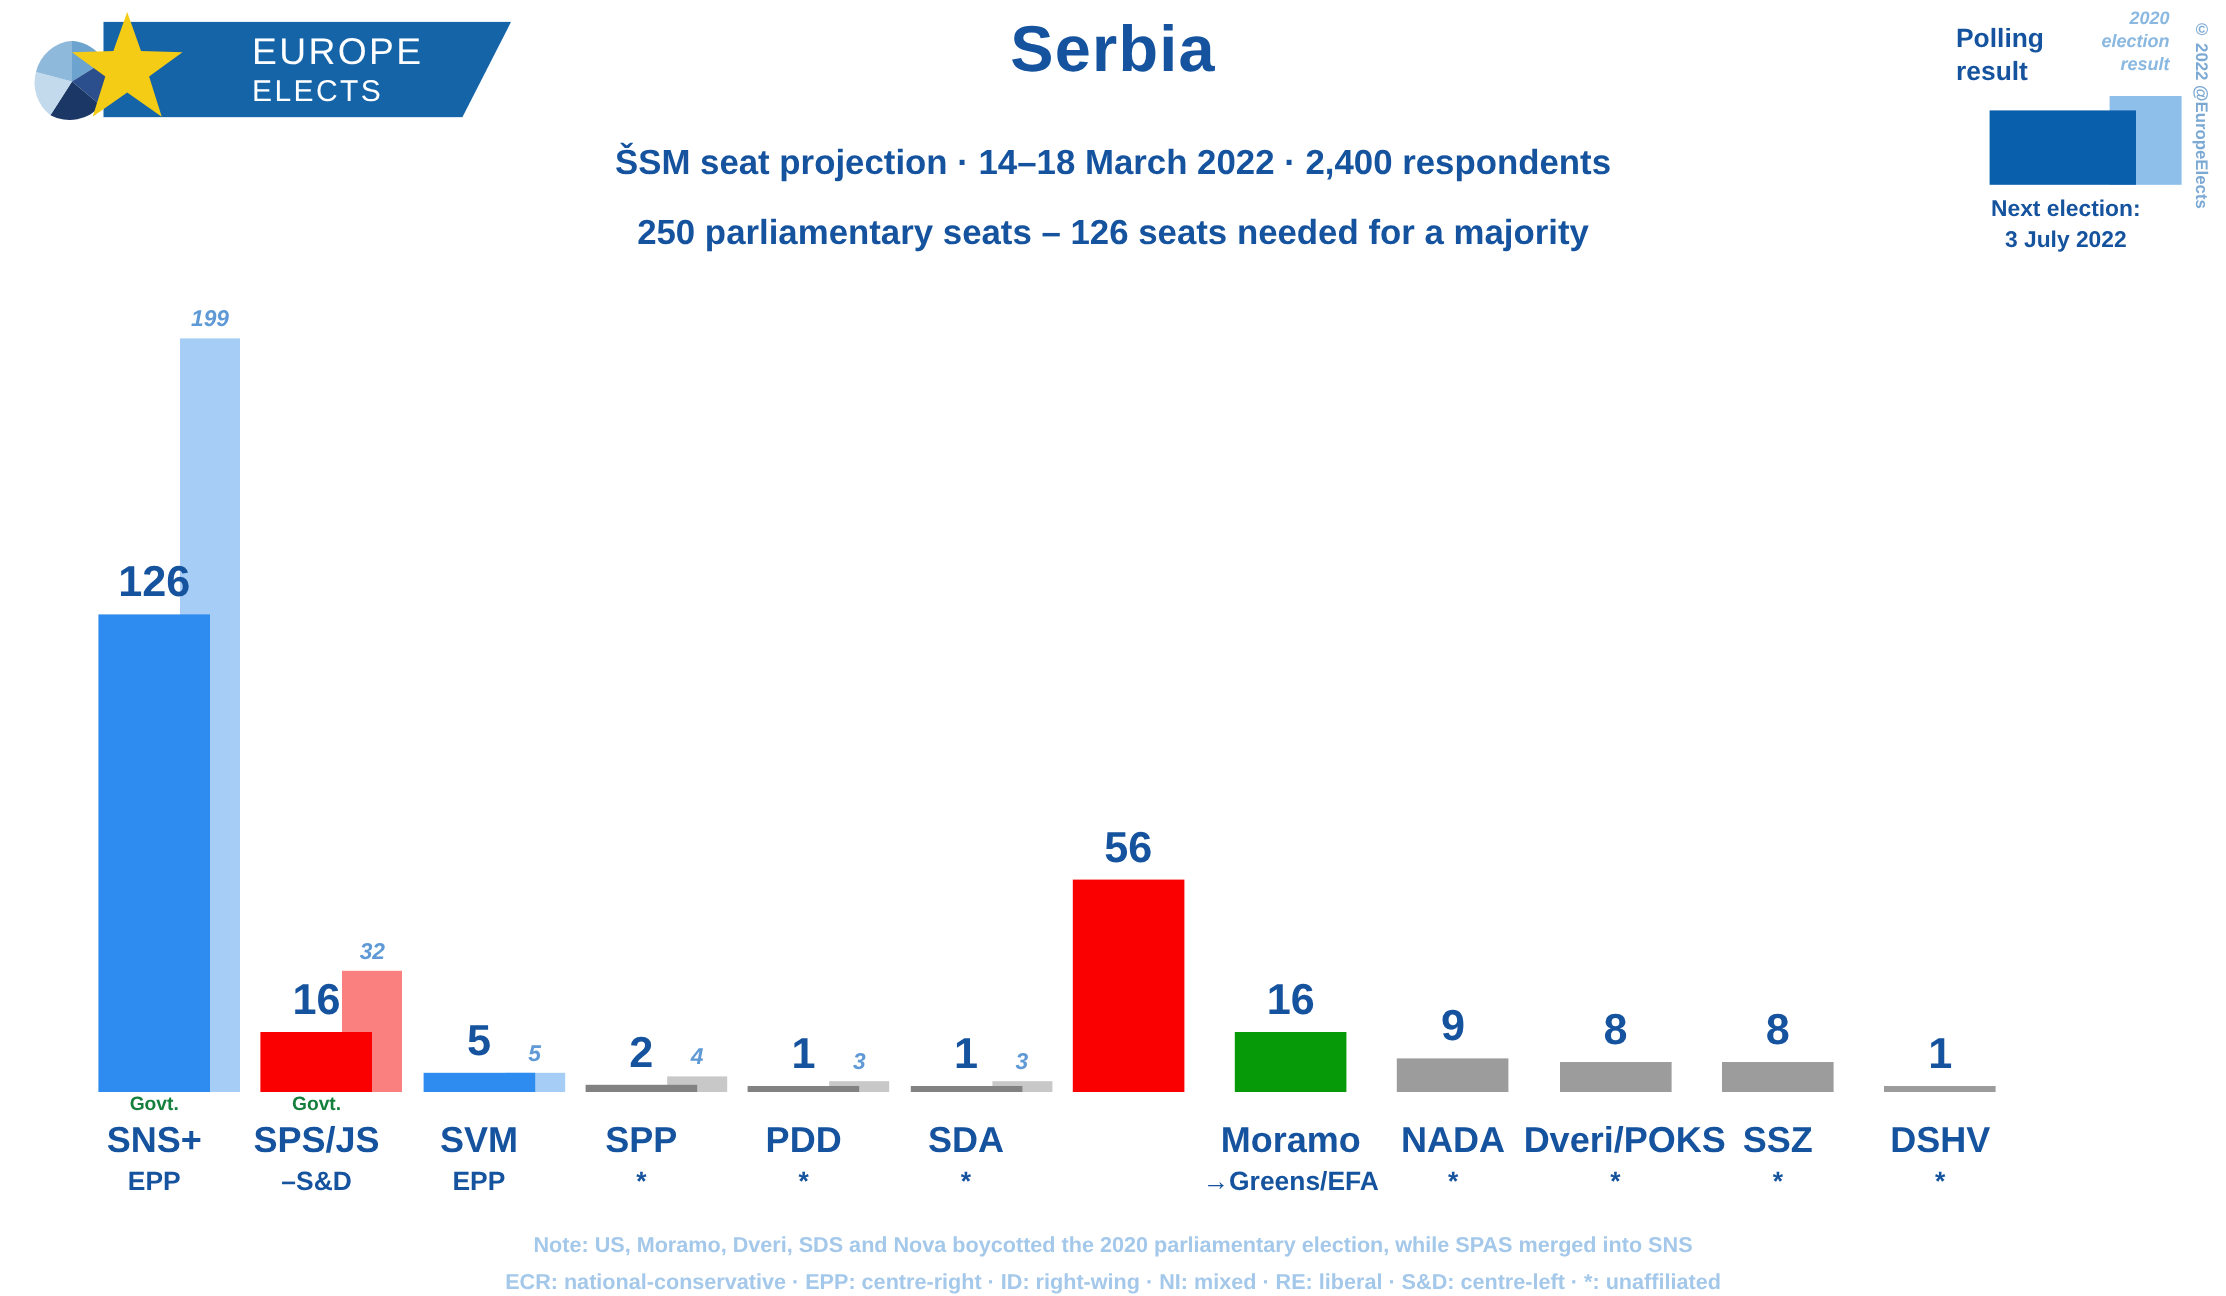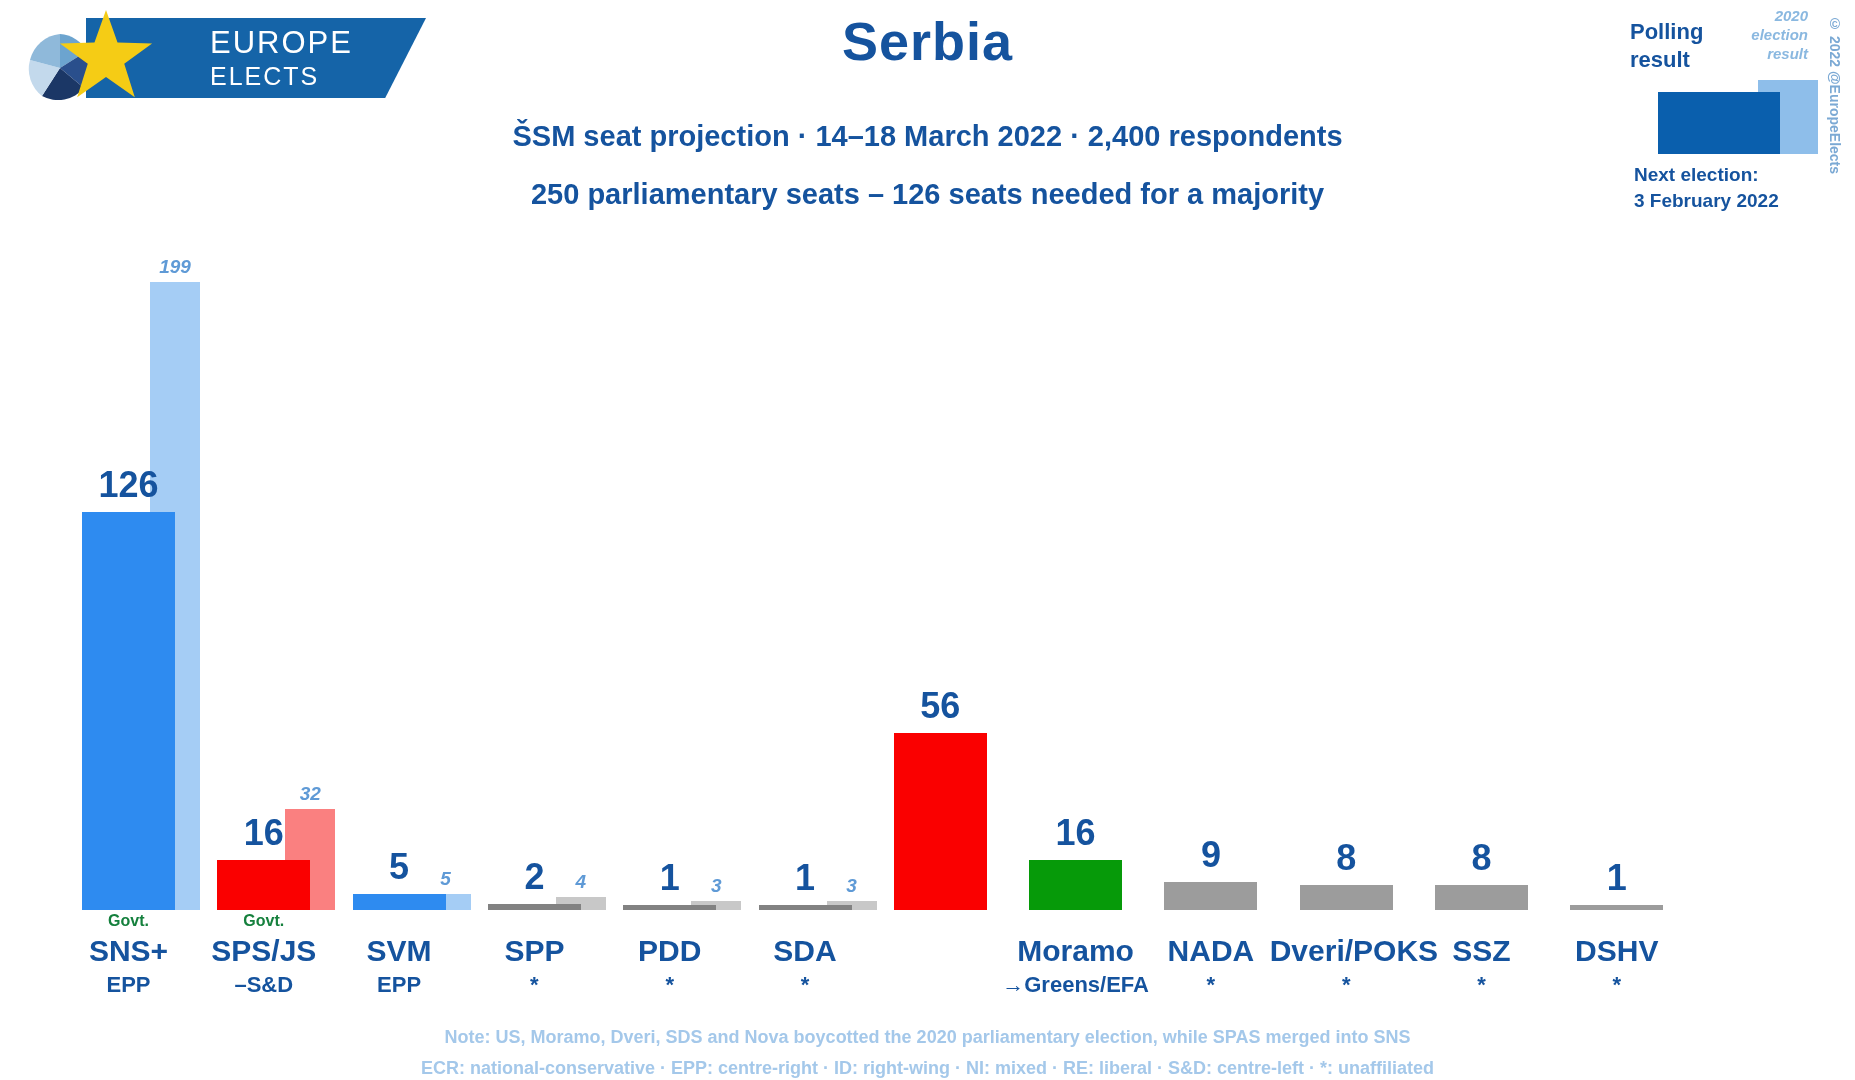--- a/index.html
+++ b/index.html
@@ -59,21 +59,21 @@
   #legend-bar-prev {
     position: absolute; left: 128px; top: 76px; width: 60px; height: 74px;
     background: #8ebeea;
   }
   #legend-bar-poll {
     position: absolute; left: 28px; top: 88px; width: 122px; height: 62px;
     background: #0a5fad;
   }
   #legend-next-label {
     position: absolute; left: 4px; top: 158px; width: 175px;
-    color: #15539e; font-size: 19px; font-weight: bold; line-height: 26px;
+    color: #15539e; font-size: 19px; font-weight: bold; line-height: 26px; text-align: center;
   }
   #copyright {
     position: absolute; right: 2px; top: 12px;
     color: #7ba9d4; font-size: 14px; font-weight: bold;
     writing-mode: vertical-rl; text-orientation: mixed;
     letter-spacing: 0px; white-space: nowrap;
   }
 
   
   #chart {
@@ -156,21 +156,21 @@
     </div>
     <div id="legend-prev-label">
       <span>2020</span><br>
       <span>election</span><br>
       <span>result</span>
     </div>
     <div id="legend-bar-prev"></div>
     <div id="legend-bar-poll"></div>
     <div id="legend-next-label">
       <span>Next election:</span><br>
-      <span>3 February 2022</span>
+      <span>3 July 2022</span>
     </div>
     <div id="copyright">© 2022 @EuropeElects</div>
   </div>
 
   <div id="chart">
       <div class="col" style="left: 82px; width: 161px;">
         <div class="bar-prev" style="left: 68px; width: 50px; height: 628px; background: rgb(165, 205, 245);"></div>
         <div class="val-prev" style="left: 56px; width: 74px; bottom: 632px;">199</div>
         <div class="bar-poll" style="left: 0px; width: 93px; height: 398px; background: rgb(46, 139, 240);"></div>
         <div class="val-poll" style="left: 0px; width: 93px; bottom: 404px;">126</div>

